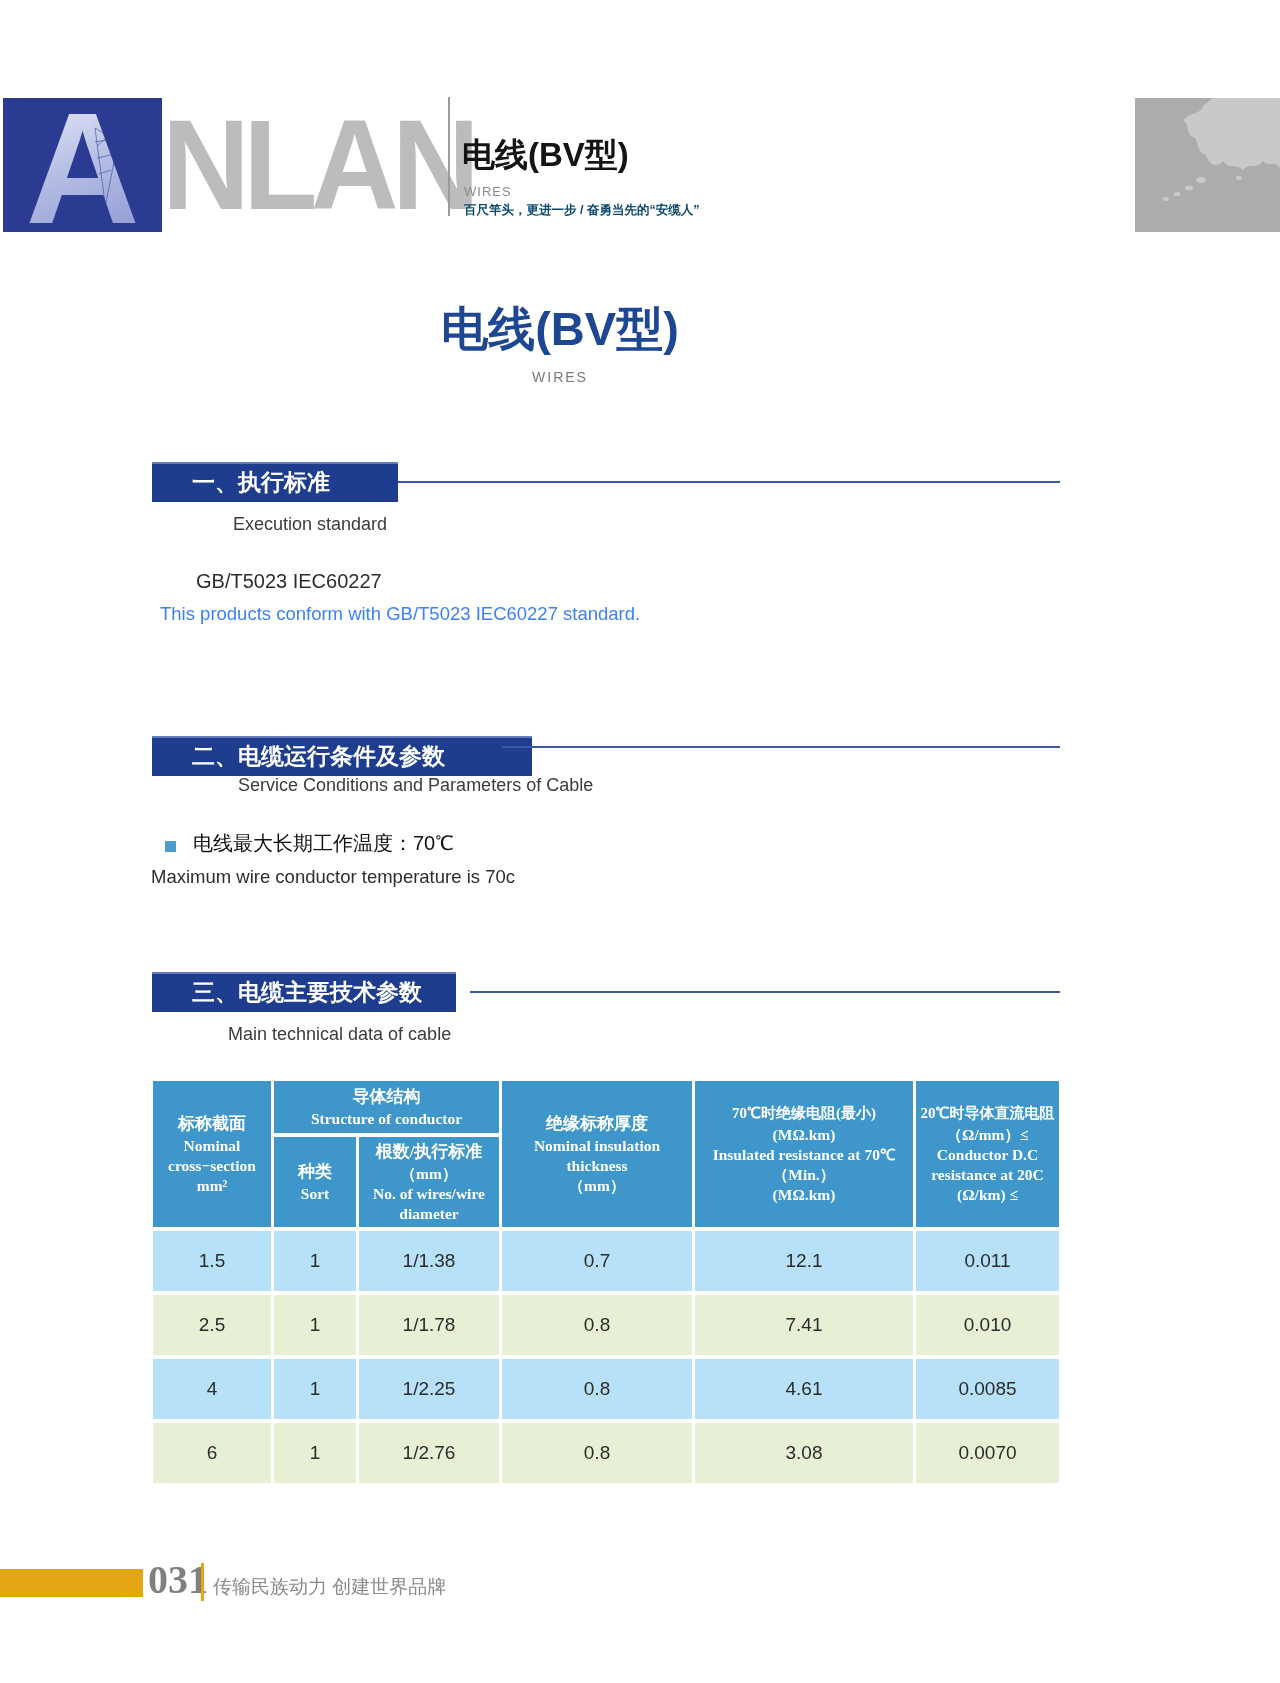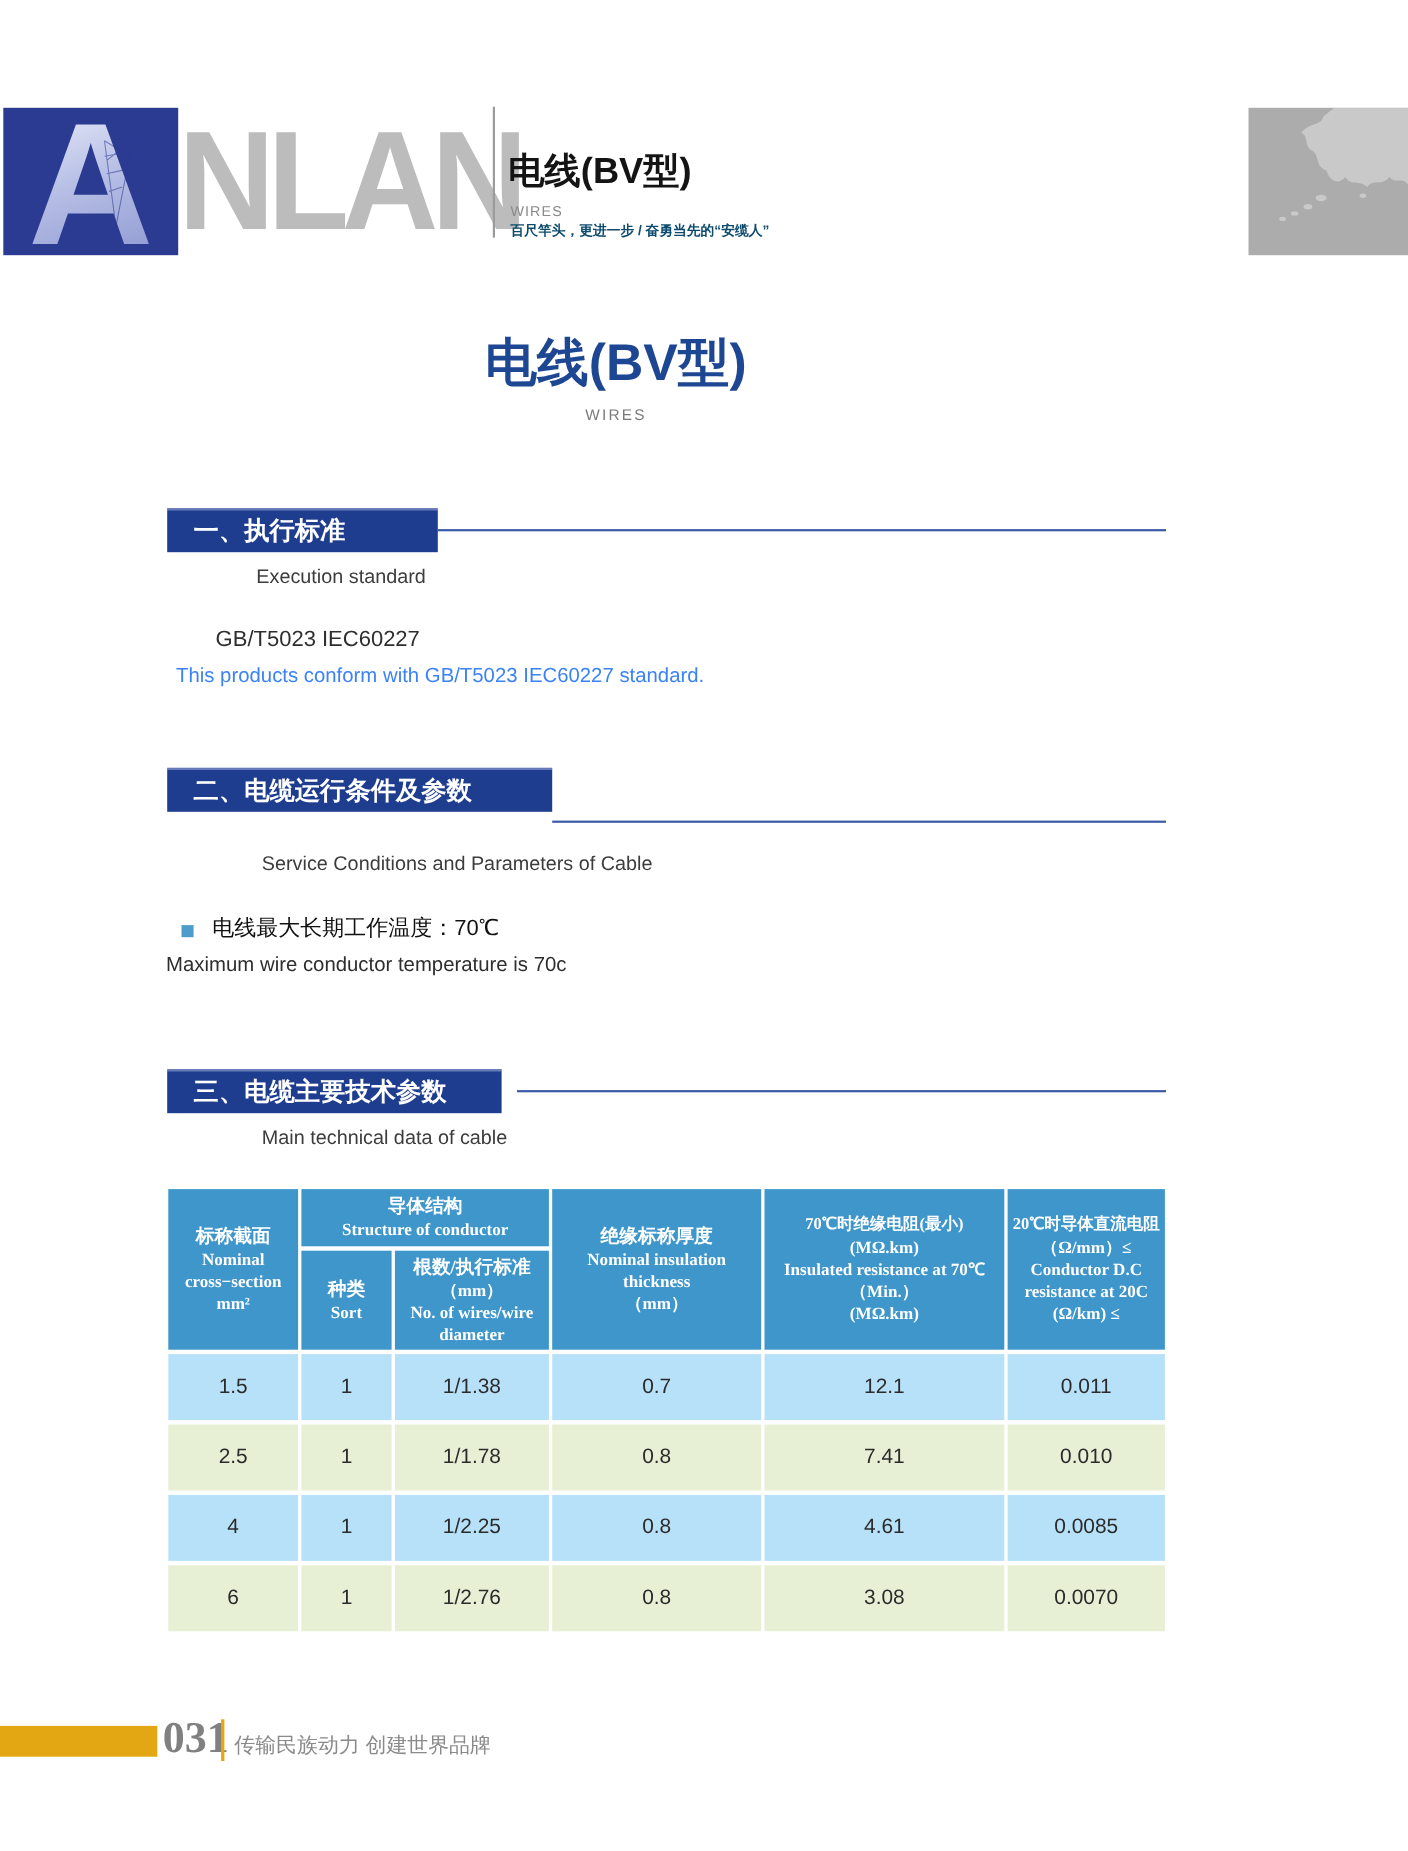--- a/index.html
+++ b/index.html
@@ -34,43 +34,43 @@
   .map-box { left:1135px; top:98px; width:145px; height:134px; background:#ACACAC; overflow:hidden; }
 
   
   .page-title { left:0; top:298px; width:1120px; text-align:center; }
   .page-title-cn { font-size:47px; font-weight:bold; color:#1D4693; }
   .page-title-en { margin-top:8px; font-size:14px; color:#7a7a7a; letter-spacing:2px; }
 
   
   .sec-box {
     height:40px; background:#1E3D8F; color:#ffffff;
-    font-size:23px; font-weight:bold; line-height:40px; padding-left:24px;
+    font-size:23px; font-weight:bold; line-height:40px; padding-left:40px;
     box-sizing:border-box; box-shadow:inset 0 2px 0 rgba(160,175,220,0.55);
     white-space:nowrap;
   }
   .sec-line { height:2px; background:#3A5AA8; }
   .sec-sub { font-size:18px; color:#3c3c3c; }
 
   .s1-box  { left:152px; top:462px;  width:246px; }
   .s1-line { left:398px; top:481px;  width:662px; }
   .s1-sub  { left:233px; top:514px; }
   .s1-std  { left:196px; top:570px; font-size:20px; color:#2e2e2e; }
   .s1-conf { left:160px; top:603px; font-size:18.5px; color:#3b82f6; }
 
-  .s2-box  { left:152px; top:698px;  width:350px; }
+  .s2-box  { left:152px; top:736px;  width:380px; }
   .s2-line { left:502px; top:746px;  width:558px; }
   .s2-sub  { left:238px; top:775px; }
   .bullet-sq { left:165px; top:841px; width:11px; height:11px; background:#4E9CCB; }
   .bullet-cn { left:193px; top:830px; font-size:20px; color:#111111; }
   .bullet-en { left:151px; top:866px; font-size:18.5px; color:#2e2e2e; }
 
   .s3-box  { left:152px; top:972px;  width:304px; }
   .s3-line { left:470px; top:991px;  width:590px; }
-  .s3-sub  { left:238px; top:1024px;text-align:center; }
+  .s3-sub  { left:228px; top:1024px;text-align:center; }
 
   
   .tech-table-wrap { left:150px; top:1077px; }
   table.tech {
     border-collapse:separate; border-spacing:3px 4px;
     table-layout:fixed; width:912px;
   }
   table.tech th {
     background:#3E96CB; color:#ffffff; text-align:center; vertical-align:middle;
     font-family:"Liberation Serif", serif; font-weight:bold; padding:2px 1px;

